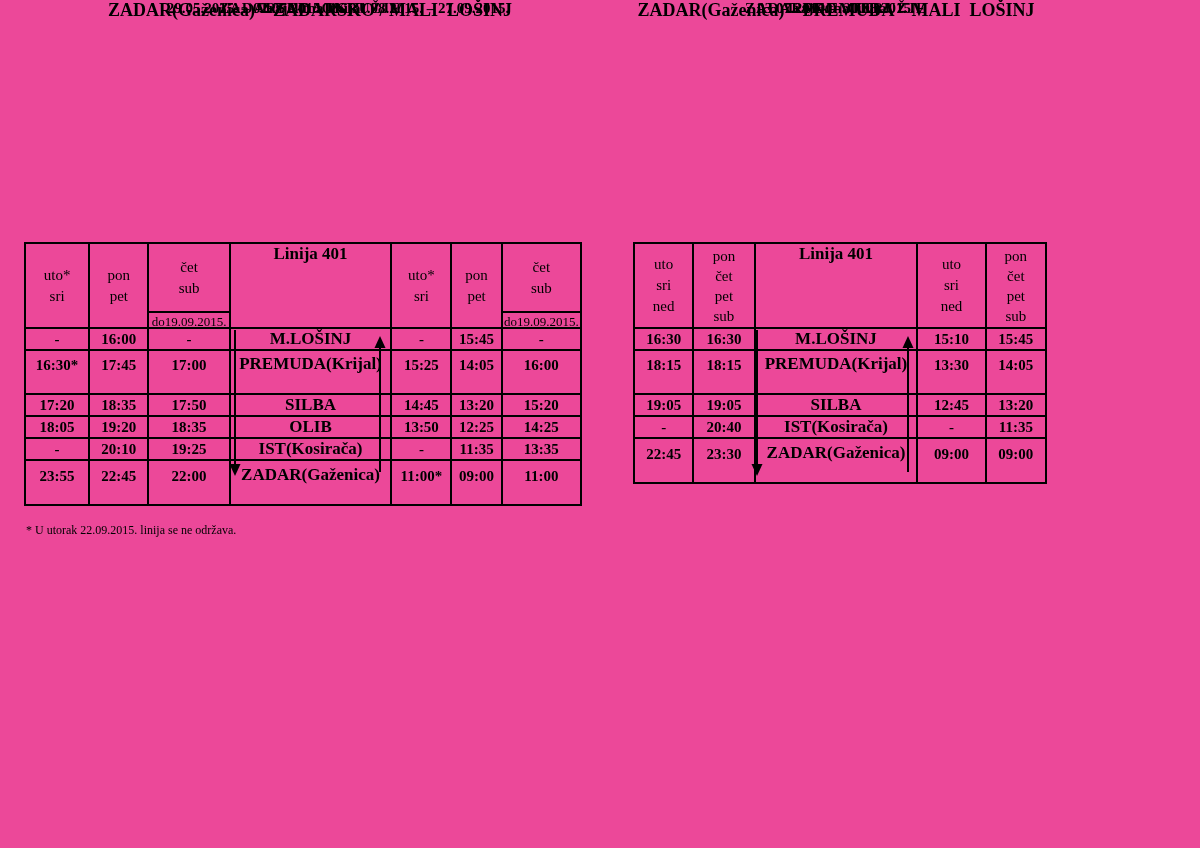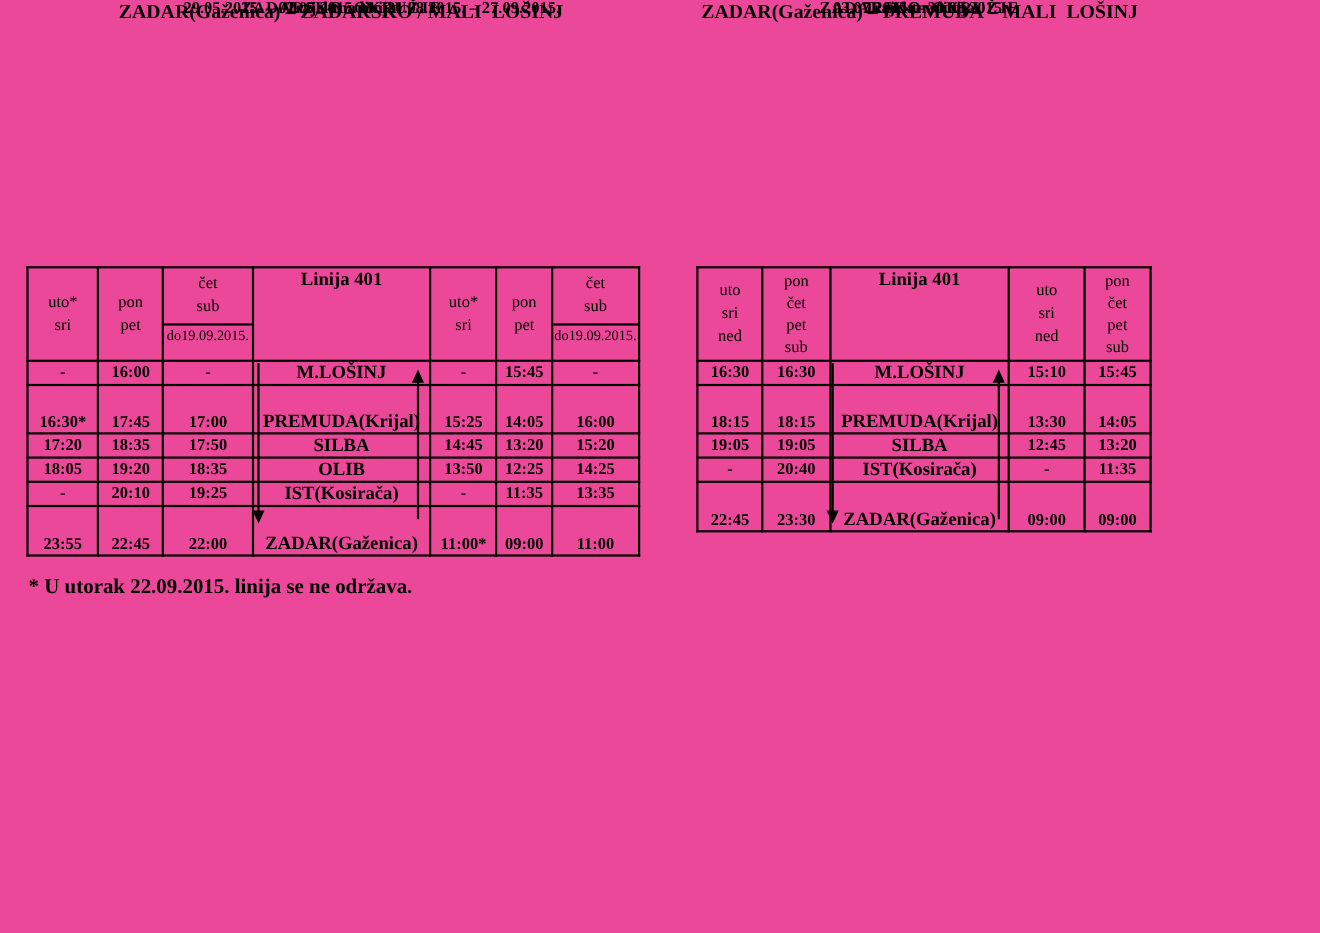--- a/index.html
+++ b/index.html
@@ -8,21 +8,21 @@
     font-family:"Liberation Serif","DejaVu Serif",serif; color:#000;
     overflow:hidden;
   }
   .abs { position:absolute; }
   .ctr { text-align:center; }
 
   .region-title { font-size:15px; font-weight:bold; letter-spacing:1px; white-space:pre; }
   .route-title  { font-size:18px; font-weight:bold; white-space:pre; }
   .subtitle     { font-size:15px; font-weight:bold; }
   .period       { font-size:15px; font-weight:bold; white-space:pre; }
-  .footnote     { font-size:19px; font-weight:bold; }
+  .footnote     { font-size:12px; font-weight:normal; }
 
   .twrap { position:absolute; }
   table.timetable { border-collapse:collapse; table-layout:fixed; }
   table.timetable th, table.timetable td {
     border:2px solid #000; padding:0; overflow:hidden;
   }
   tr.head { height:85px; }
   tr.r1 { height:22px; }
   tr.r2 { height:44px; }
   tr.r3 { height:21px; }
@@ -38,27 +38,27 @@
   th.linehead {
     font-weight:bold; font-size:17px; text-align:center;
     vertical-align:top; padding-top:17px;
   }
   .hwrap { height:83px; display:flex; flex-direction:column; }
   .hdays {
     flex:1; display:flex; align-items:center; justify-content:center;
     font-weight:normal; font-size:15px; line-height:21px; white-space:pre-line;
   }
   .dostrip {
-    height:33px; border-top:2px solid #000; box-sizing:border-box;
+    height:16px; border-top:2px solid #000; box-sizing:border-box;
     font-weight:normal; font-size:13px; line-height:17px; text-align:center;
     white-space:nowrap;
   }
   td.time { font-weight:bold; font-size:15px; text-align:center; vertical-align:middle; }
   td.station { font-weight:bold; font-size:17px; text-align:center; vertical-align:middle; }
-  tr.tall td { vertical-align:bottom; padding-bottom:0; }
+  tr.tall td { vertical-align:bottom; padding-bottom:19px; }
 
   svg.arrows { position:absolute; left:0; top:0; pointer-events:none; }
 </style>
 </head>
 <body>
 
 <div class="page">
 
   <div>
     <div class="abs ctr region-title" style="left:0; top:79; width:620px;">ZADARSKO  OKRUŽJE</div>

